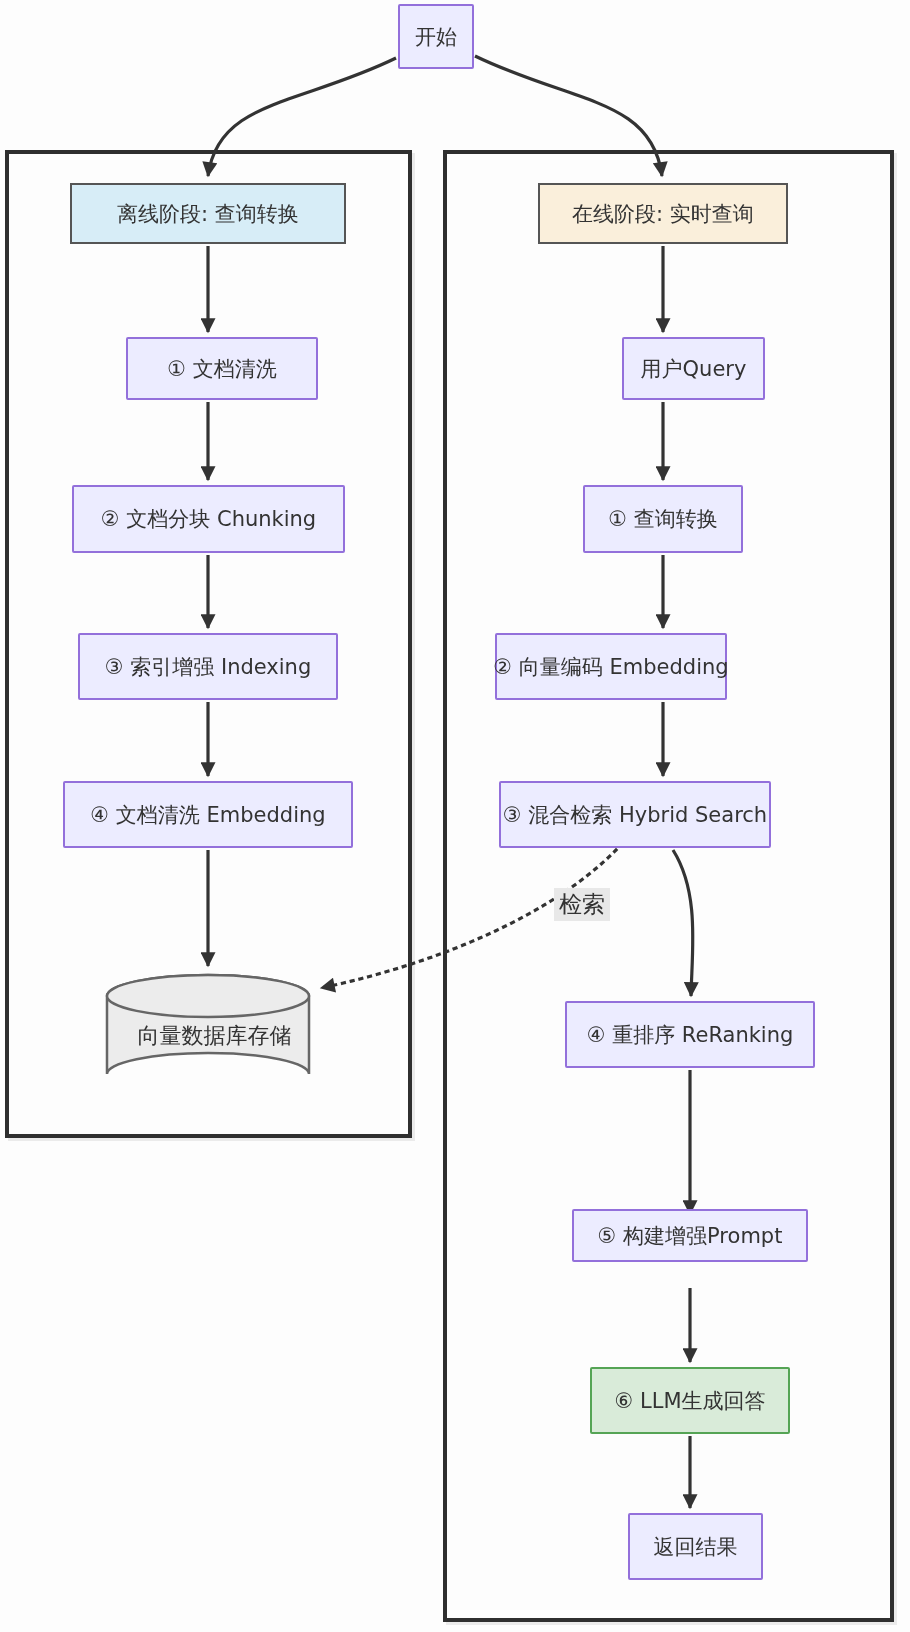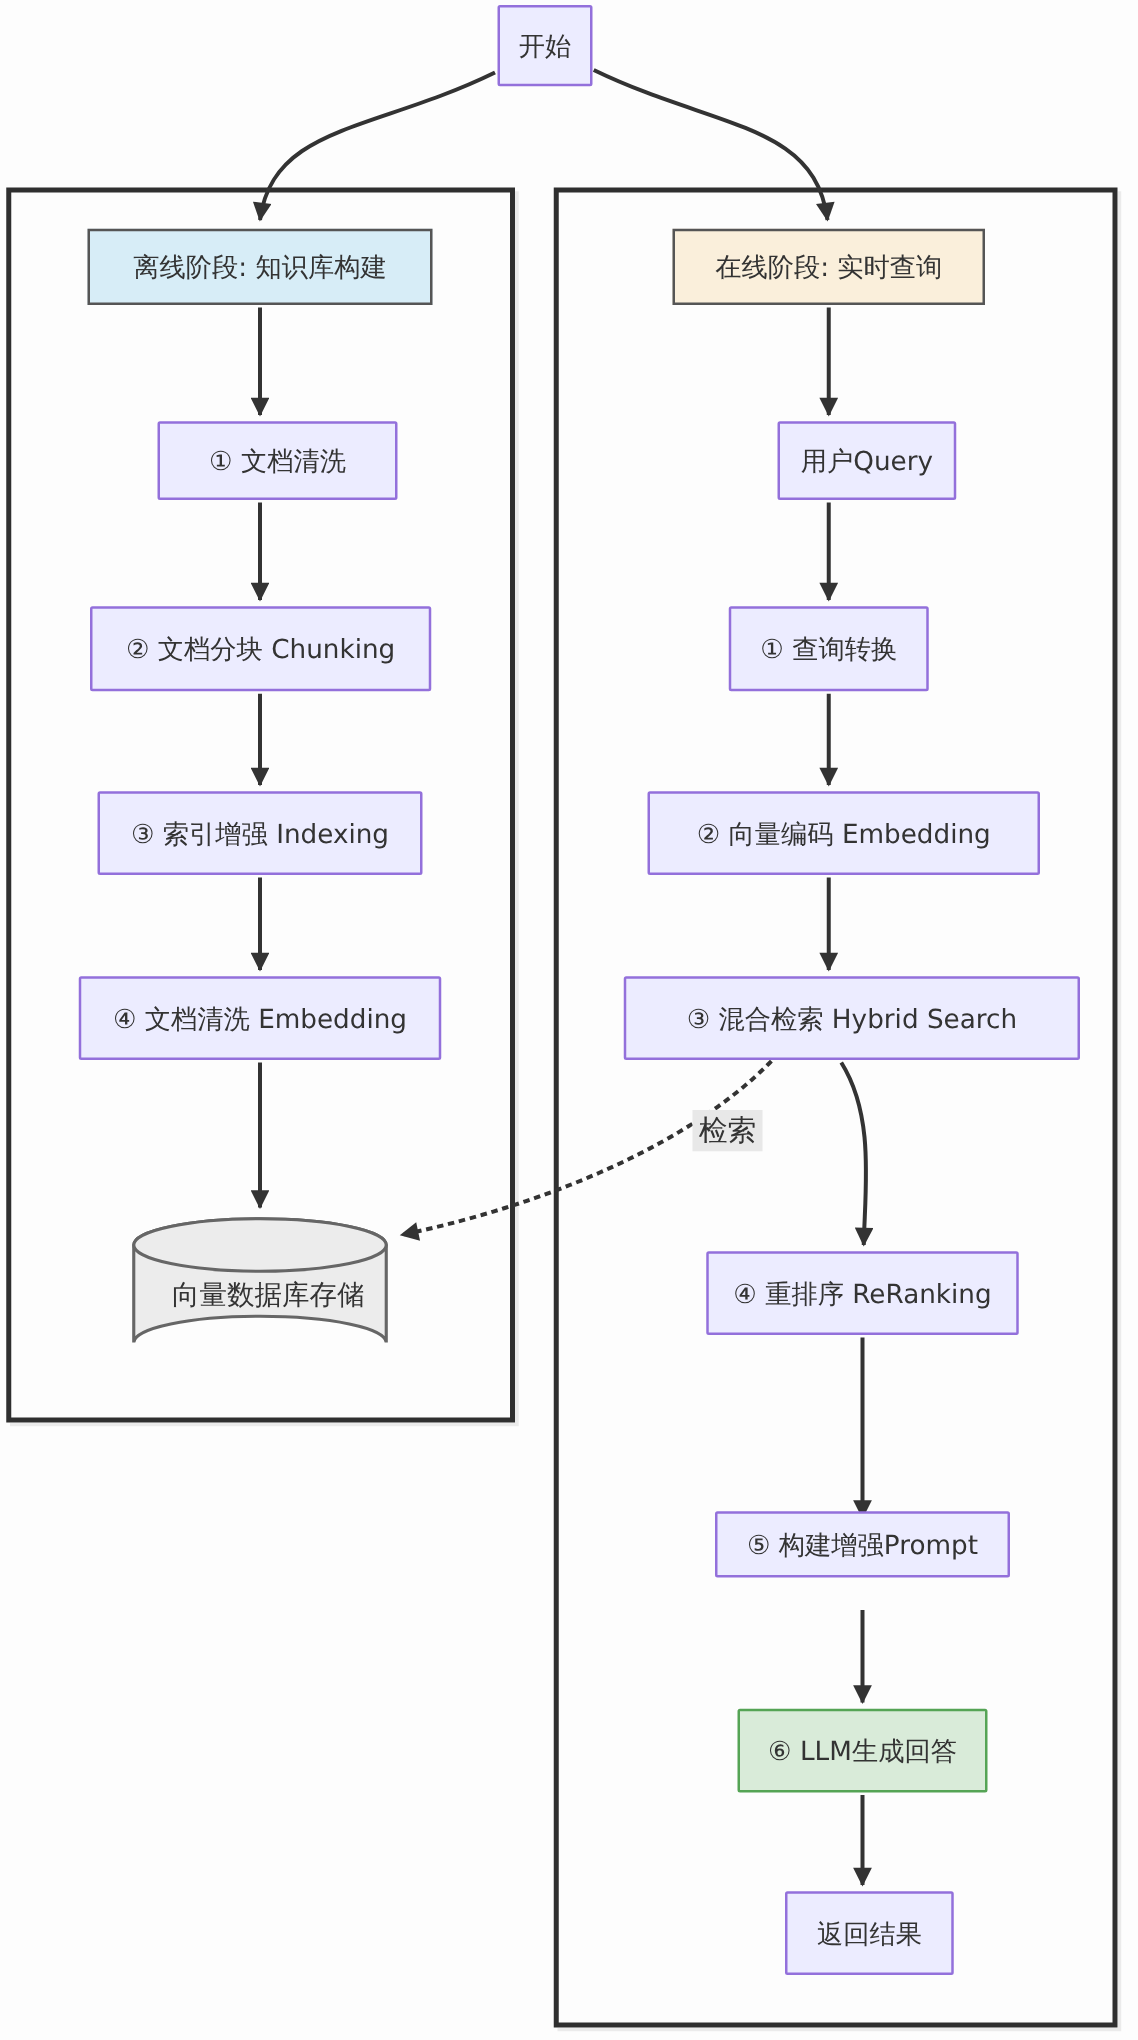--- a/index.html
+++ b/index.html
@@ -66,22 +66,22 @@
   
   .n-start{left:398px;top:4px;width:76px;height:65px;}
   .n-off-h{left:70px;top:183px;width:276px;height:61px;}
   .n-off1{left:126px;top:337px;width:192px;height:63px;}
   .n-off2{left:72px;top:485px;width:273px;height:68px;}
   .n-off3{left:78px;top:633px;width:260px;height:67px;}
   .n-off4{left:63px;top:781px;width:290px;height:67px;}
   .n-on-h{left:538px;top:183px;width:250px;height:61px;}
   .n-on1{left:622px;top:337px;width:143px;height:63px;}
   .n-on2{left:583px;top:485px;width:160px;height:68px;}
-  .n-on3{left:518px;top:633px;width:314px;height:67px;text-align:center;}
-  .n-on4{left:499px;top:781px;width:365px;height:67px;}
+  .n-on3{left:495px;top:633px;width:232px;height:67px;text-align:center;}
+  .n-on4{left:499px;top:781px;width:272px;height:67px;}
   .n-on5{left:565px;top:1001px;width:250px;height:67px;}
   .n-on6{left:572px;top:1209px;width:236px;height:53px;}
   .n-on7{left:590px;top:1367px;width:200px;height:67px;}
   .n-on8{left:628px;top:1513px;width:135px;height:67px;}
   .sg-offline{left:5px;top:150px;width:407px;height:988px;}
   .sg-online{left:443px;top:150px;width:451px;height:1472px;}
   .lbl-retrieval{left:554px;top:888px;}
 </style>
 </head>
 <body>
@@ -110,21 +110,21 @@
     <path d="M 663,702 L 663,776" fill="none" stroke="#333" stroke-width="3.2" marker-end="url(#arrow)"></path>
     <path d="M 673,850 C 700,893 692,950 691,996" fill="none" stroke="#333" stroke-width="3.2" marker-end="url(#arrow)"></path>
     <path d="M 690,1070 L 690,1214" fill="none" stroke="#333" stroke-width="3.2" marker-end="url(#arrow)"></path>
     <path d="M 690,1288 L 690,1362" fill="none" stroke="#333" stroke-width="3.2" marker-end="url(#arrow)"></path>
     <path d="M 690,1436 L 690,1508" fill="none" stroke="#333" stroke-width="3.2" marker-end="url(#arrow)"></path>
     <path d="M 616,850 C 555,912 445,962 321,988" fill="none" stroke="#333" stroke-width="3.2" stroke-dasharray="2,7" stroke-linecap="square" marker-end="url(#arrow)"></path>
   </svg>
 
   <div class="node n-start">开始</div>
 
-  <div class="node header n-off-h">离线阶段: 知识库构建</div>
+  <div class="node header n-off-h">离线阶段: 查询转换</div>
   <div class="node n-off1">① 文档清洗</div>
   <div class="node n-off2">② 文档分块 Chunking</div>
   <div class="node n-off3">③ 索引增强 Indexing</div>
   <div class="node n-off4">④ 文档清洗 Embedding</div>
 
   <div class="cylinder">
     <svg width="206" height="124" viewBox="0 0 206 124">
       <path d="M2,23 a101,21 0 0 1 202,0 v78 a101,21 0 0 0 -202,0 z" fill="#ececec" stroke="#666" stroke-width="2.5"></path>
       <ellipse cx="103" cy="23" rx="101" ry="21" fill="#ececec" stroke="#666" stroke-width="2.5"></ellipse>
     </svg>

